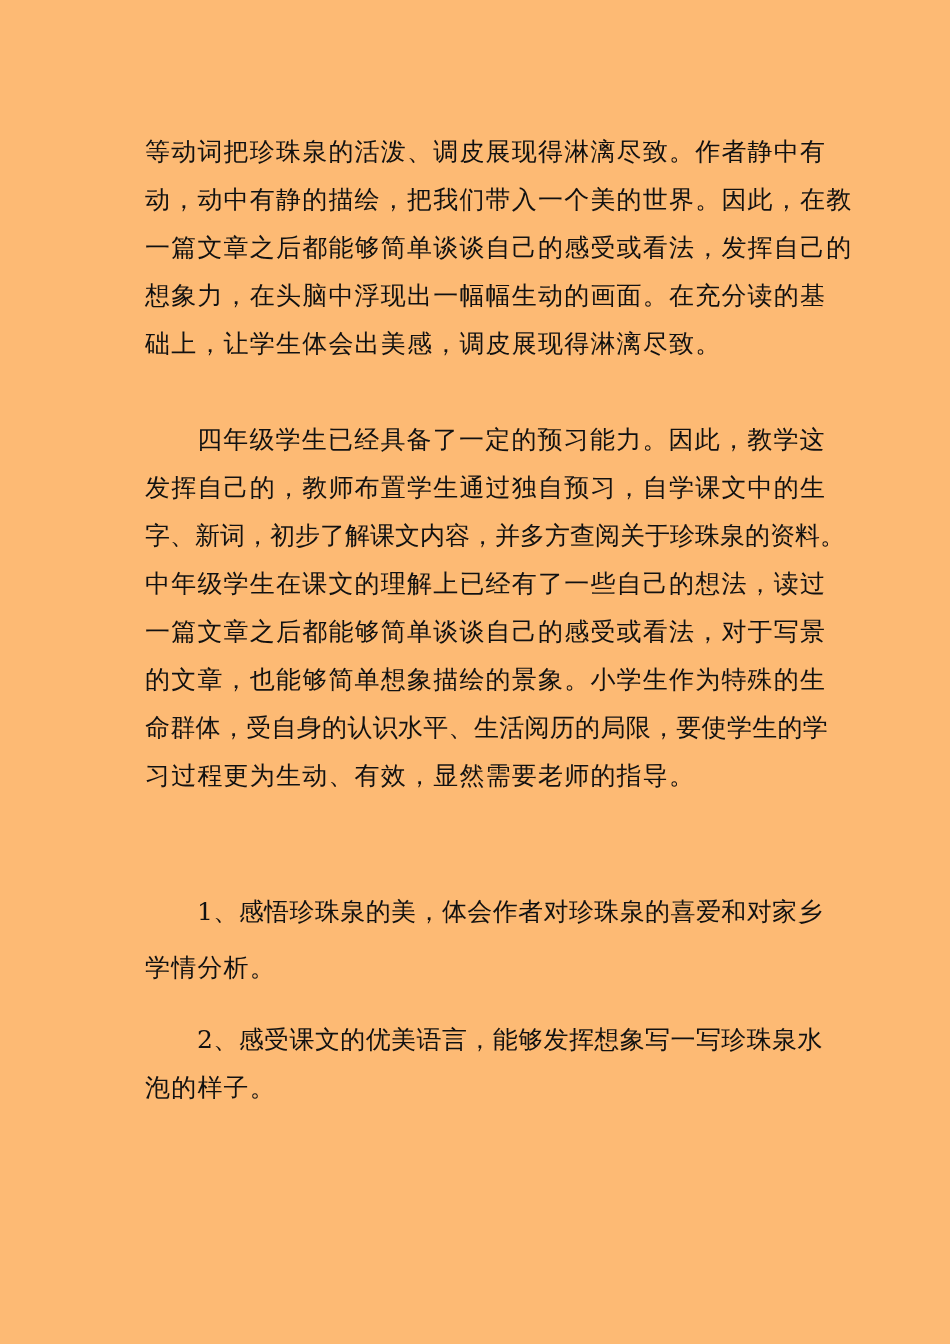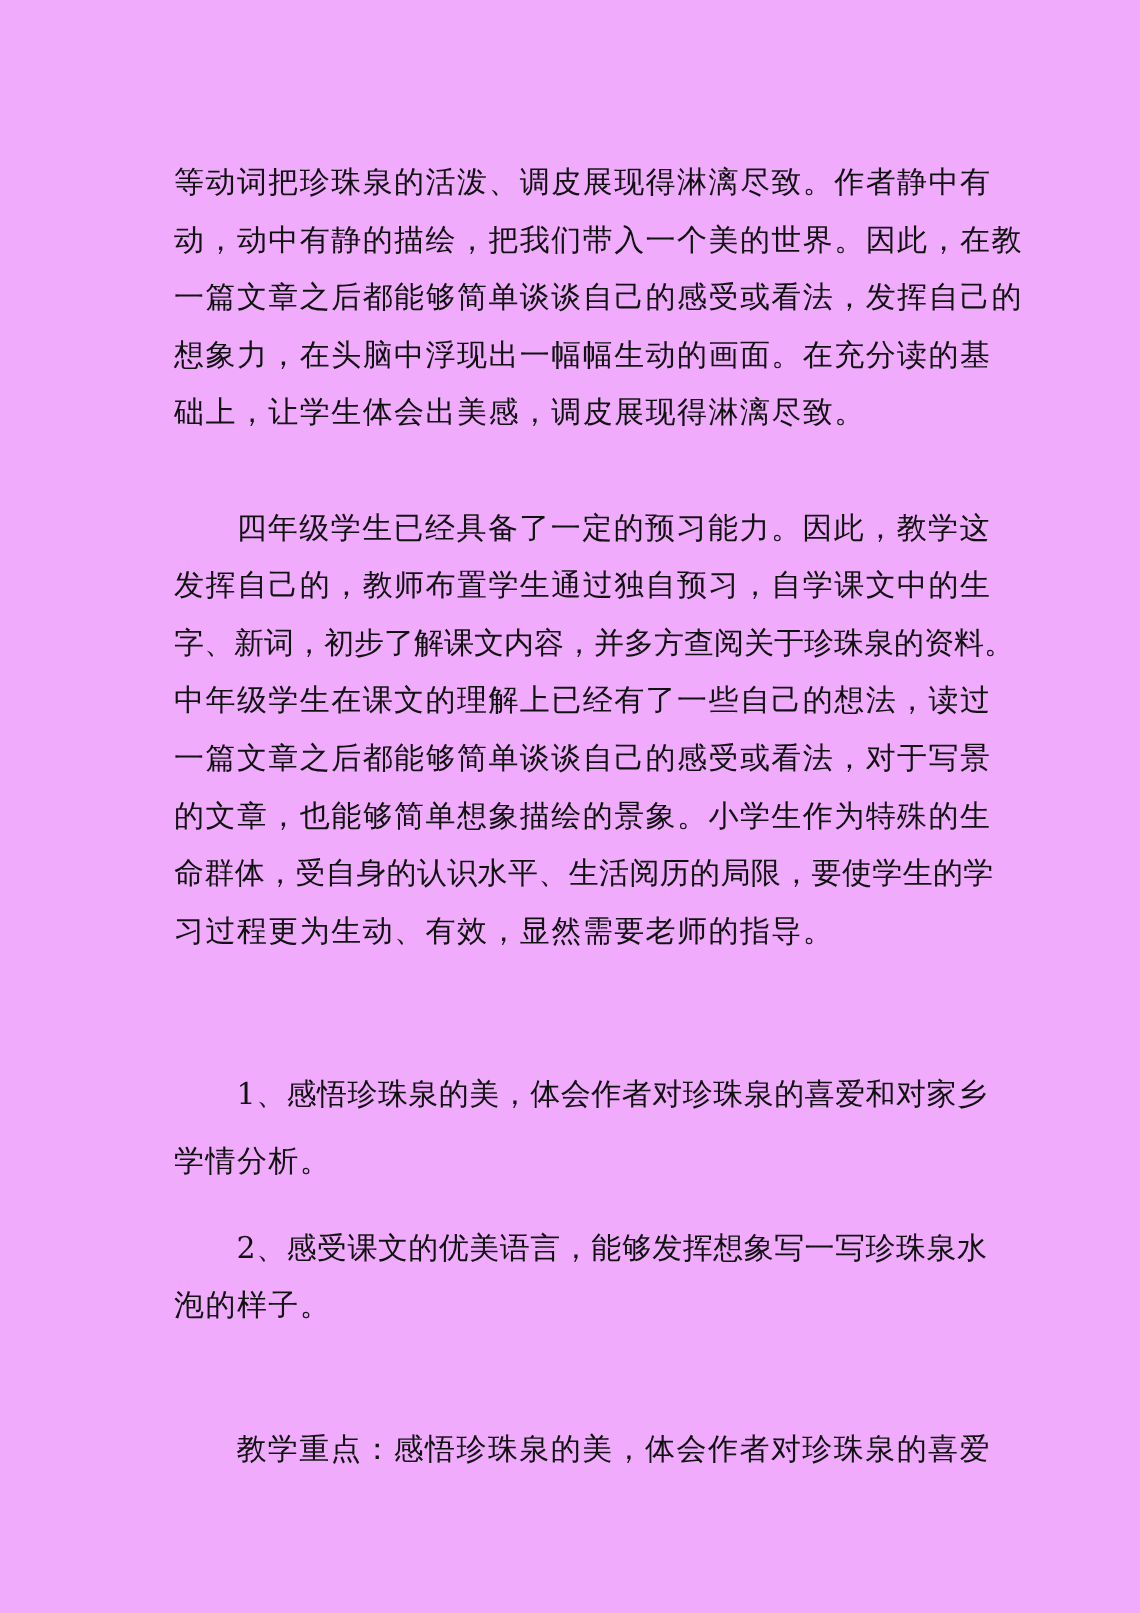--- a/index.html
+++ b/index.html
@@ -14,21 +14,21 @@
     overflow: hidden;
     font-family: "DejaVu Serif", "Liberation Serif", serif;
     color: #111111;
   }
   .page {
     position: absolute;
     left: 0;
     top: 0;
     width: 950px;
     height: 1344px;
-    background: #f0abfc;
+    background: #fdba74;
   }
   .line {
     position: absolute;
     left: 145px;
     width: 680px;
     height: 48px;
     line-height: 48px;
     font-size: 25px;
     letter-spacing: 1.2px;
     white-space: nowrap;
@@ -67,15 +67,14 @@
     <div class="line indent" style="top:888px; letter-spacing:0.4px">1、感悟珍珠泉的美，体会作者对珍珠泉的喜爱和对家乡</div>
     <div class="line" style="top:944px">学情分析。</div>
   </div>
 
   <div>
     <div class="line indent" style="top:1016px; letter-spacing:0.4px">2、感受课文的优美语言，能够发挥想象写一写珍珠泉水</div>
     <div class="line" style="top:1064px">泡的样子。</div>
   </div>
 
 
-  <div class="line indent" style="top:1184px">教学重点：感悟珍珠泉的美，体会作者对珍珠泉的喜爱</div>
 
 </div>
 
 </body></html>

